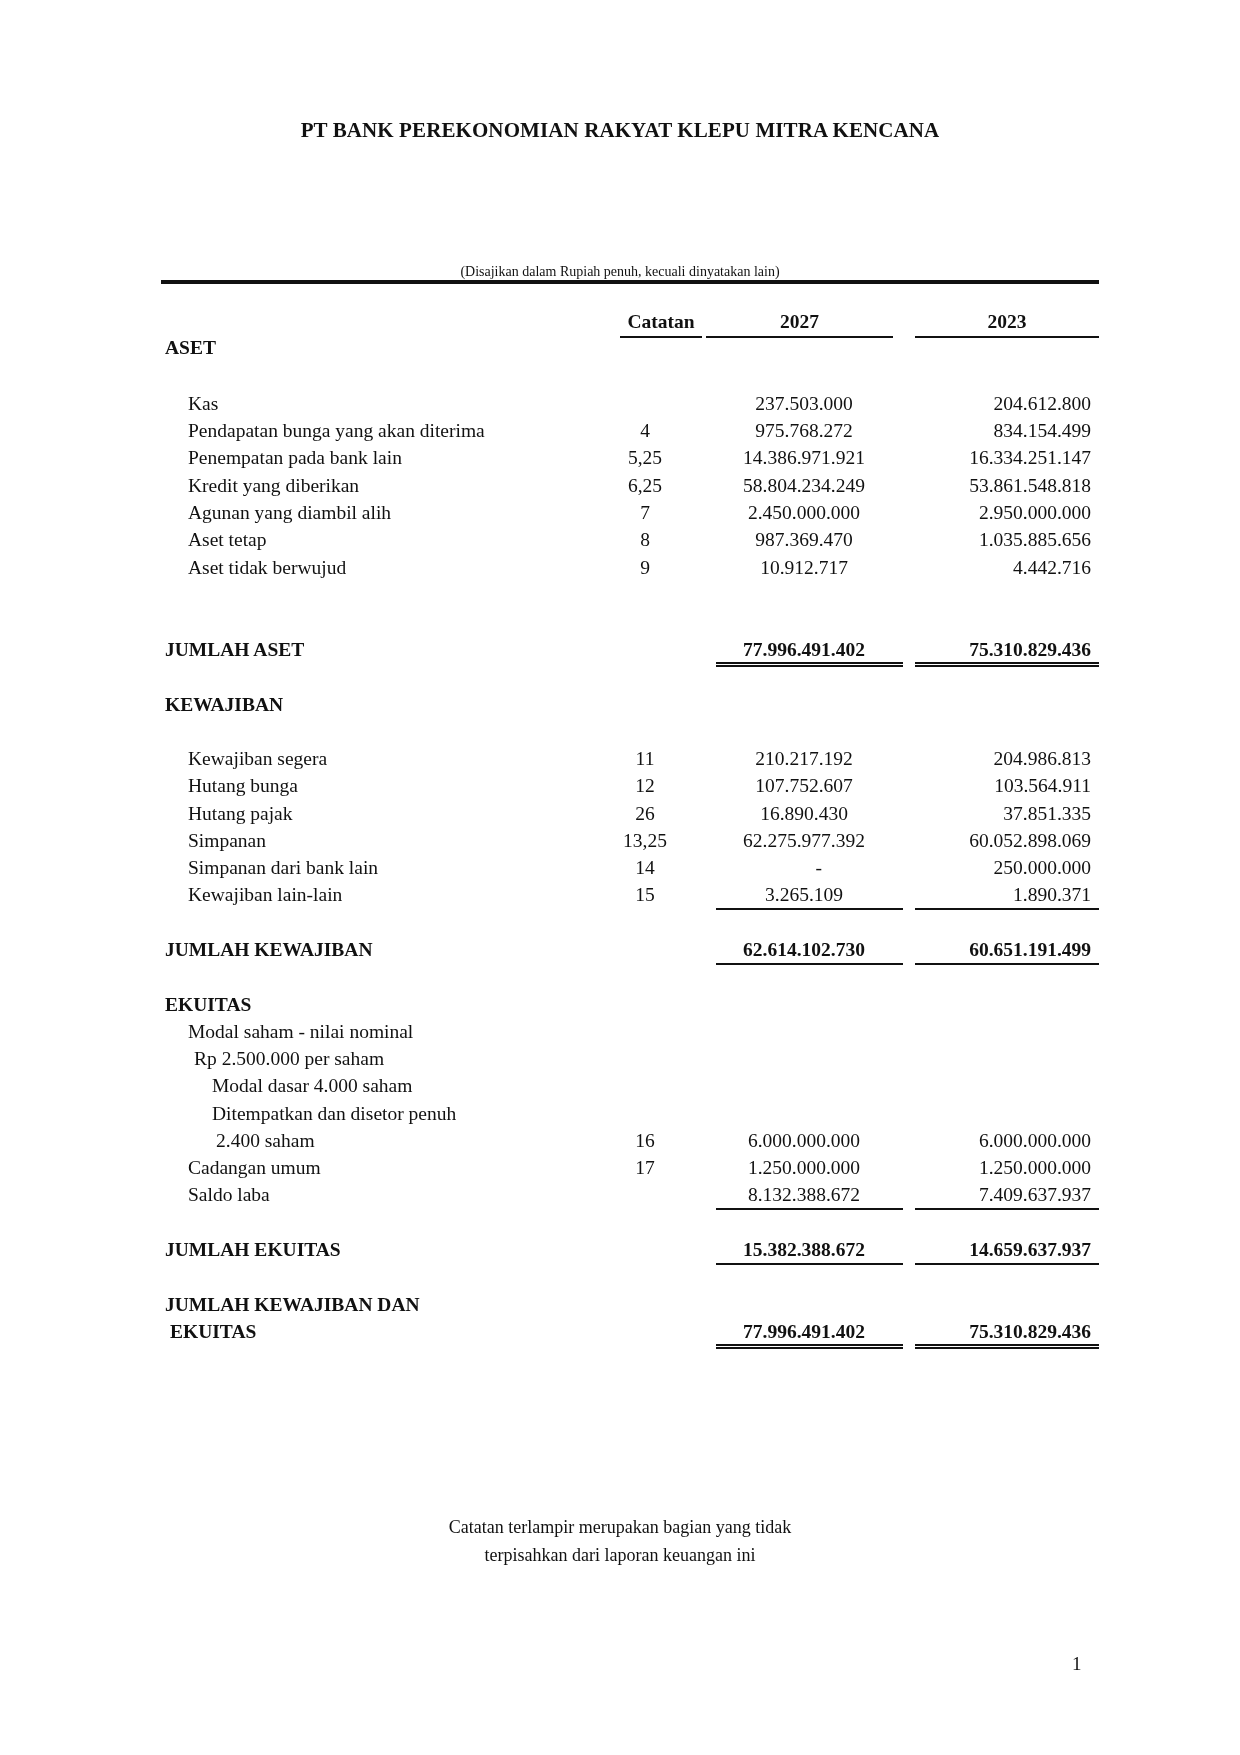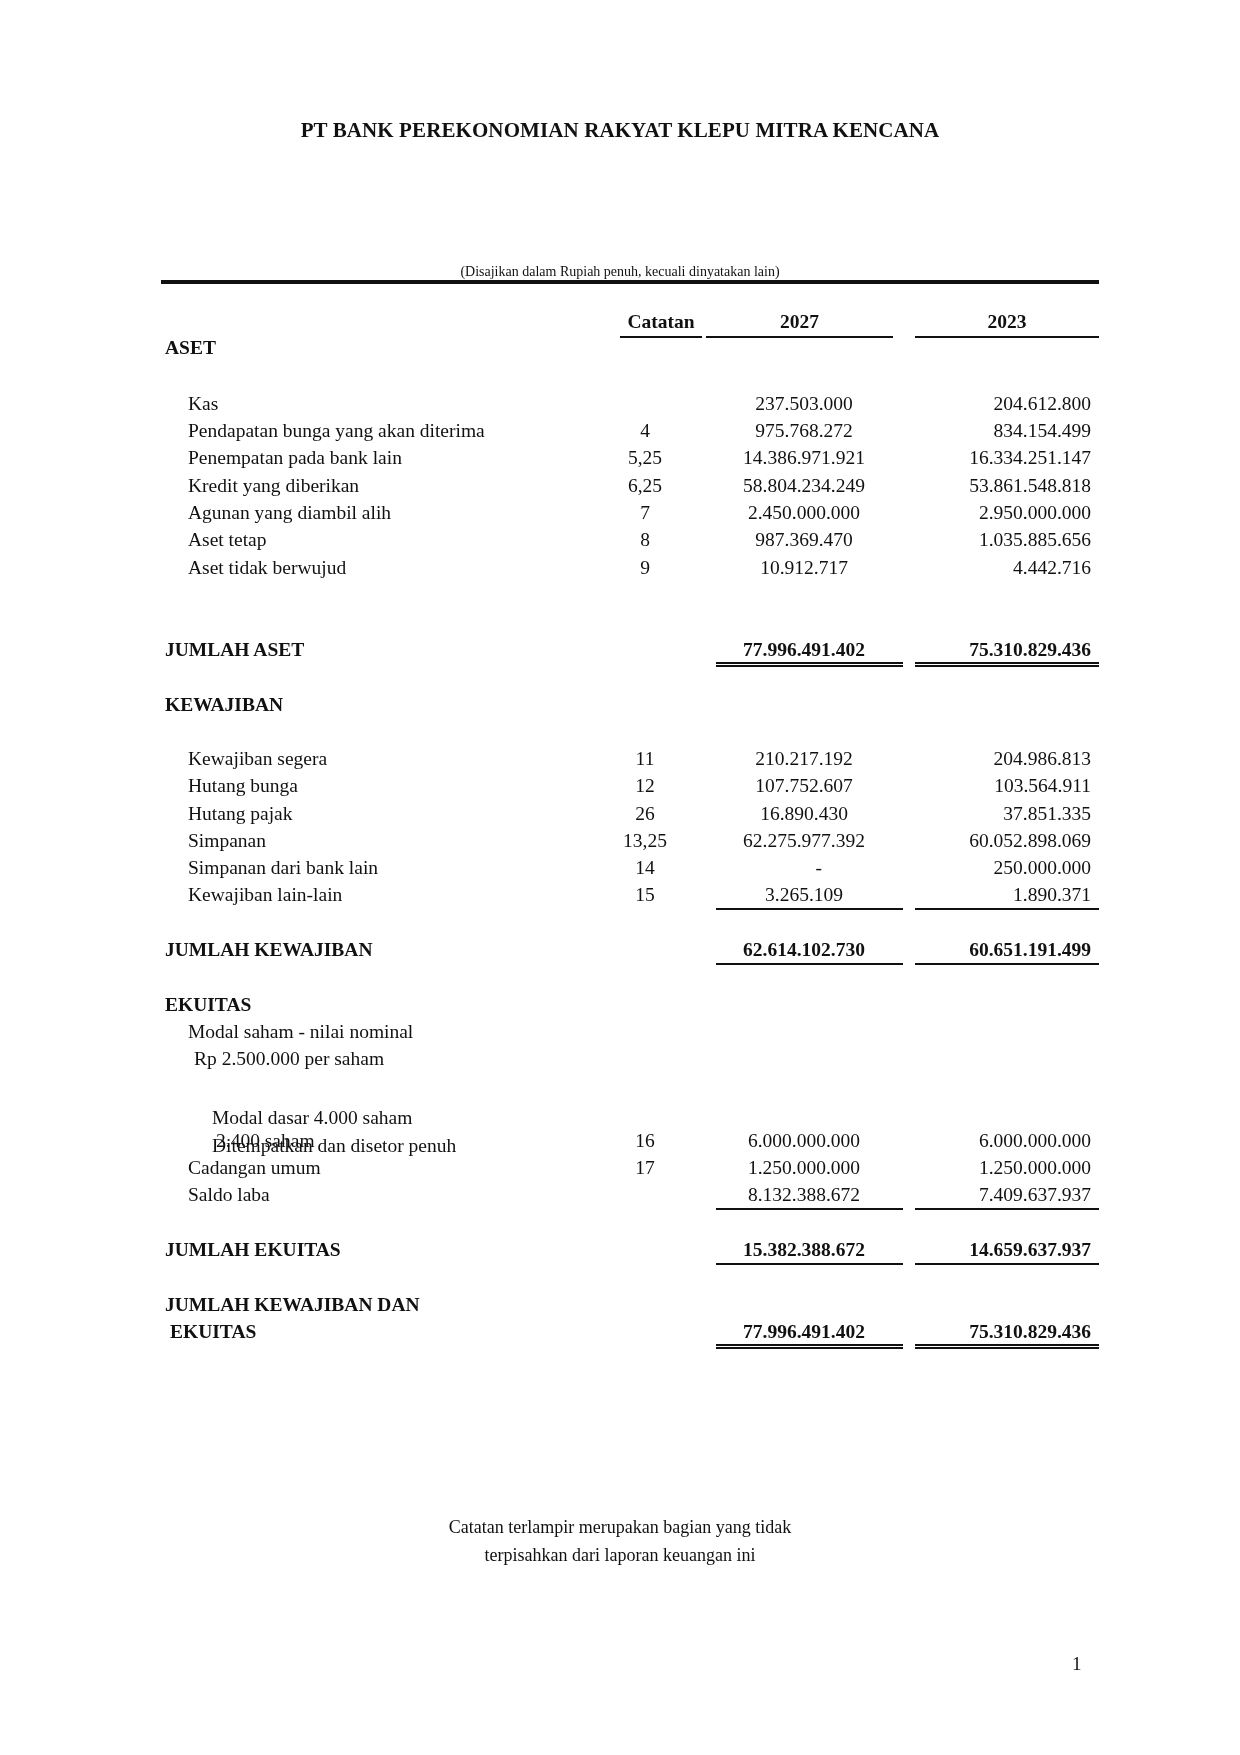--- a/index.html
+++ b/index.html
@@ -65,21 +65,21 @@
       line-height: 27px;
     }
     .lbl {
       position: absolute;
       left: 165px;
       white-space: pre;
       text-align: right;
     }
     .lbl.ind1 { left: 188px; }
     .lbl.ind1b { left: 194px; }
-    .lbl.ind2 { left: 212px; margin-top: 32px; }
+    .lbl.ind2 { left: 212px; }
     .lbl.ind3 { left: 216px; }
     .lbl.ind0b { left: 170px; }
     .note {
       position: absolute;
       left: 604px;
       width: 82px;
       text-align: center;
     }
     .v24 {
       position: absolute;

